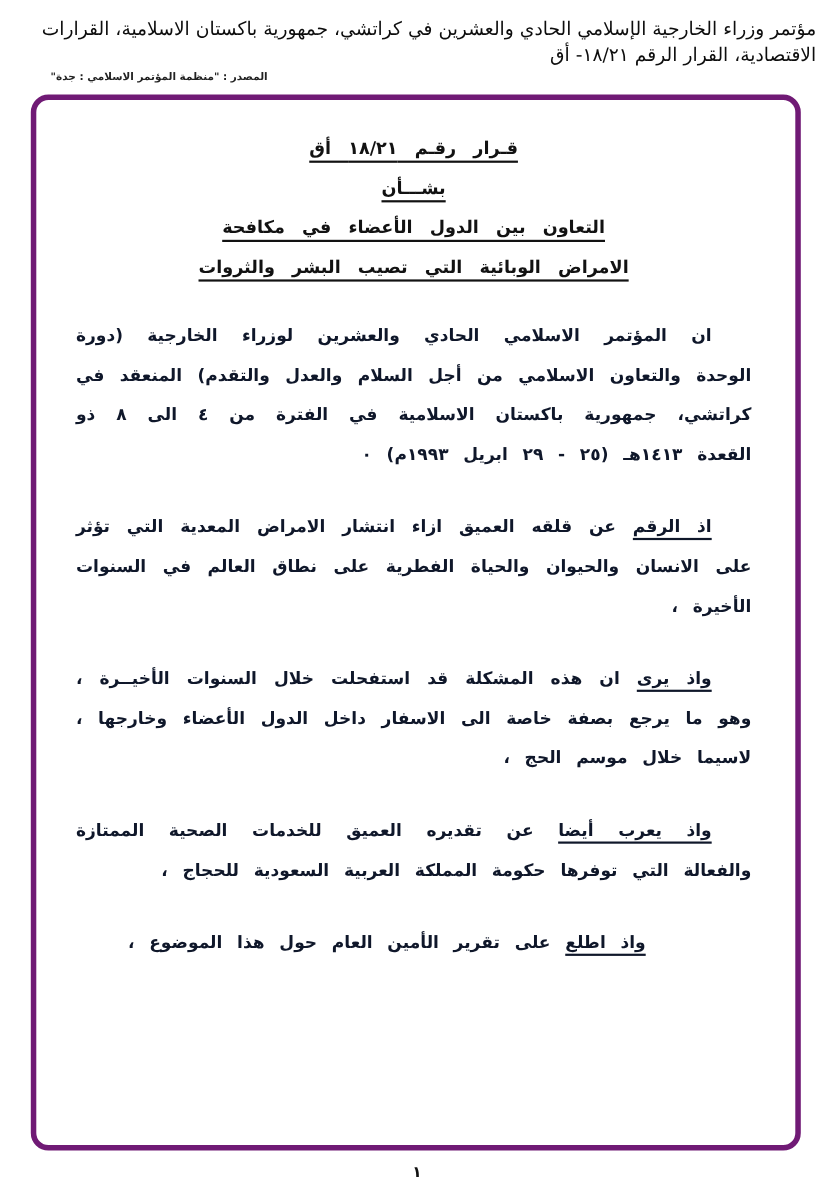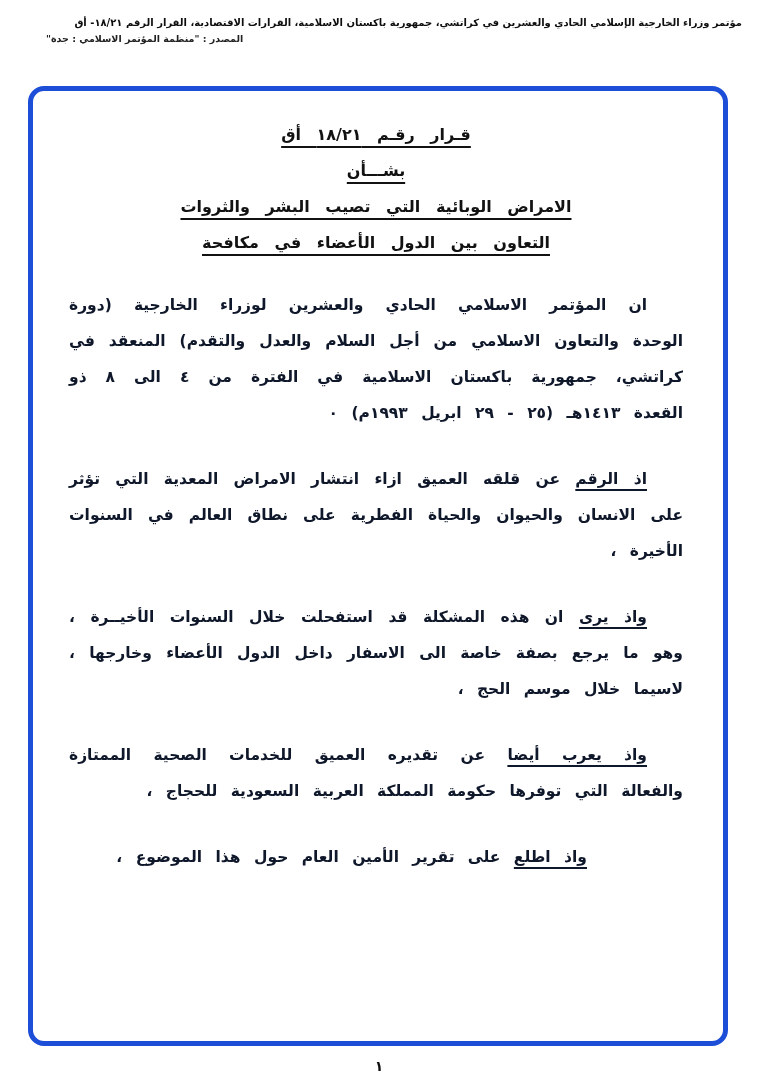--- a/index.html
+++ b/index.html
@@ -11,42 +11,42 @@
   .page {
     position: relative;
     width: 758px;
     height: 1078px;
     background: #ffffff;
     direction: rtl;
     overflow: hidden;
   }
   .top-header {
     padding: 16px 16px 0 14px;
-    font-size: 10px;
-    font-weight: 700;
+    font-size: 17px;
+    font-weight: 400;
     color: #0d0d0d;
     text-align: right;
     line-height: 1.35;
     letter-spacing: 0.2px;
   }
   .source-line {
     direction: rtl;
     text-align: left;
     padding: 3px 0 0 46px;
     font-size: 9.5px;
     font-weight: 700;
     color: #222;
   }
   .frame {
     position: absolute;
     top: 86px;
     right: 30px;
     left: 28px;
     bottom: 32px;
-    border: 5px solid #1d4ed8;
+    border: 5px solid #701a75;
     border-radius: 16px;
     padding: 26px 40px 10px 36px;
     background: #ffffff;
   }
   .titles {
     text-align: center;
     margin-bottom: 26px;
   }
   .title-line {
     font-size: 16px;
@@ -101,22 +101,22 @@
 
   <div class="top-header">مؤتمر وزراء الخارجية الإسلامي الحادي والعشرين في كراتشي، جمهورية باكستان الاسلامية، القرارات الاقتصادية، القرار الرقم ١٨/٢١- أق</div>
 
   <div class="source-line">المصدر : "منظمة المؤتمر الاسلامي : جدة"</div>
 
   <div class="frame">
 
     <div class="titles">
       <div class="title-line t1">قـرار رقـم ١٨/٢١ أق</div>
       <div class="title-line">بشـــأن</div>
+      <div class="title-line">التعاون بين الدول الأعضاء في مكافحة</div>
       <div class="title-line">الامراض الوبائية التي تصيب البشر والثروات</div>
-      <div class="title-line">التعاون بين الدول الأعضاء في مكافحة</div>
     </div>
 
     <p class="para"><span>ان المؤتمر الاسلامي الحادي والعشرين لوزراء الخارجية (دورة الوحدة والتعاون الاسلامي من أجل السلام والعدل والتقدم) المنعقد في كراتشي، جمهورية باكستان الاسلامية في الفترة من ٤ الى ٨ ذو القعدة ١٤١٣هـ (٢٥ - ٢٩ ابريل ١٩٩٣م) ٠</span></p>
 
     <p class="para"><span class="lead">اذ الرقم</span> <span>عن قلقه العميق ازاء انتشار الامراض المعدية التي تؤثر على الانسان والحيوان والحياة الفطرية على نطاق العالم في السنوات الأخيرة ،</span></p>
 
     <p class="para"><span class="lead">واذ يرى</span> <span>ان هذه المشكلة قد استفحلت خلال السنوات الأخيــرة ، وهو ما يرجع بصفة خاصة الى الاسفار داخل الدول الأعضاء وخارجها ، لاسيما خلال موسم الحج ،</span></p>
 
 
     <p class="para"><span class="lead">واذ يعرب أيضا</span> <span>عن تقديره العميق للخدمات الصحية الممتازة والفعالة التي توفرها حكومة المملكة العربية السعودية للحجاج ،</span></p>

